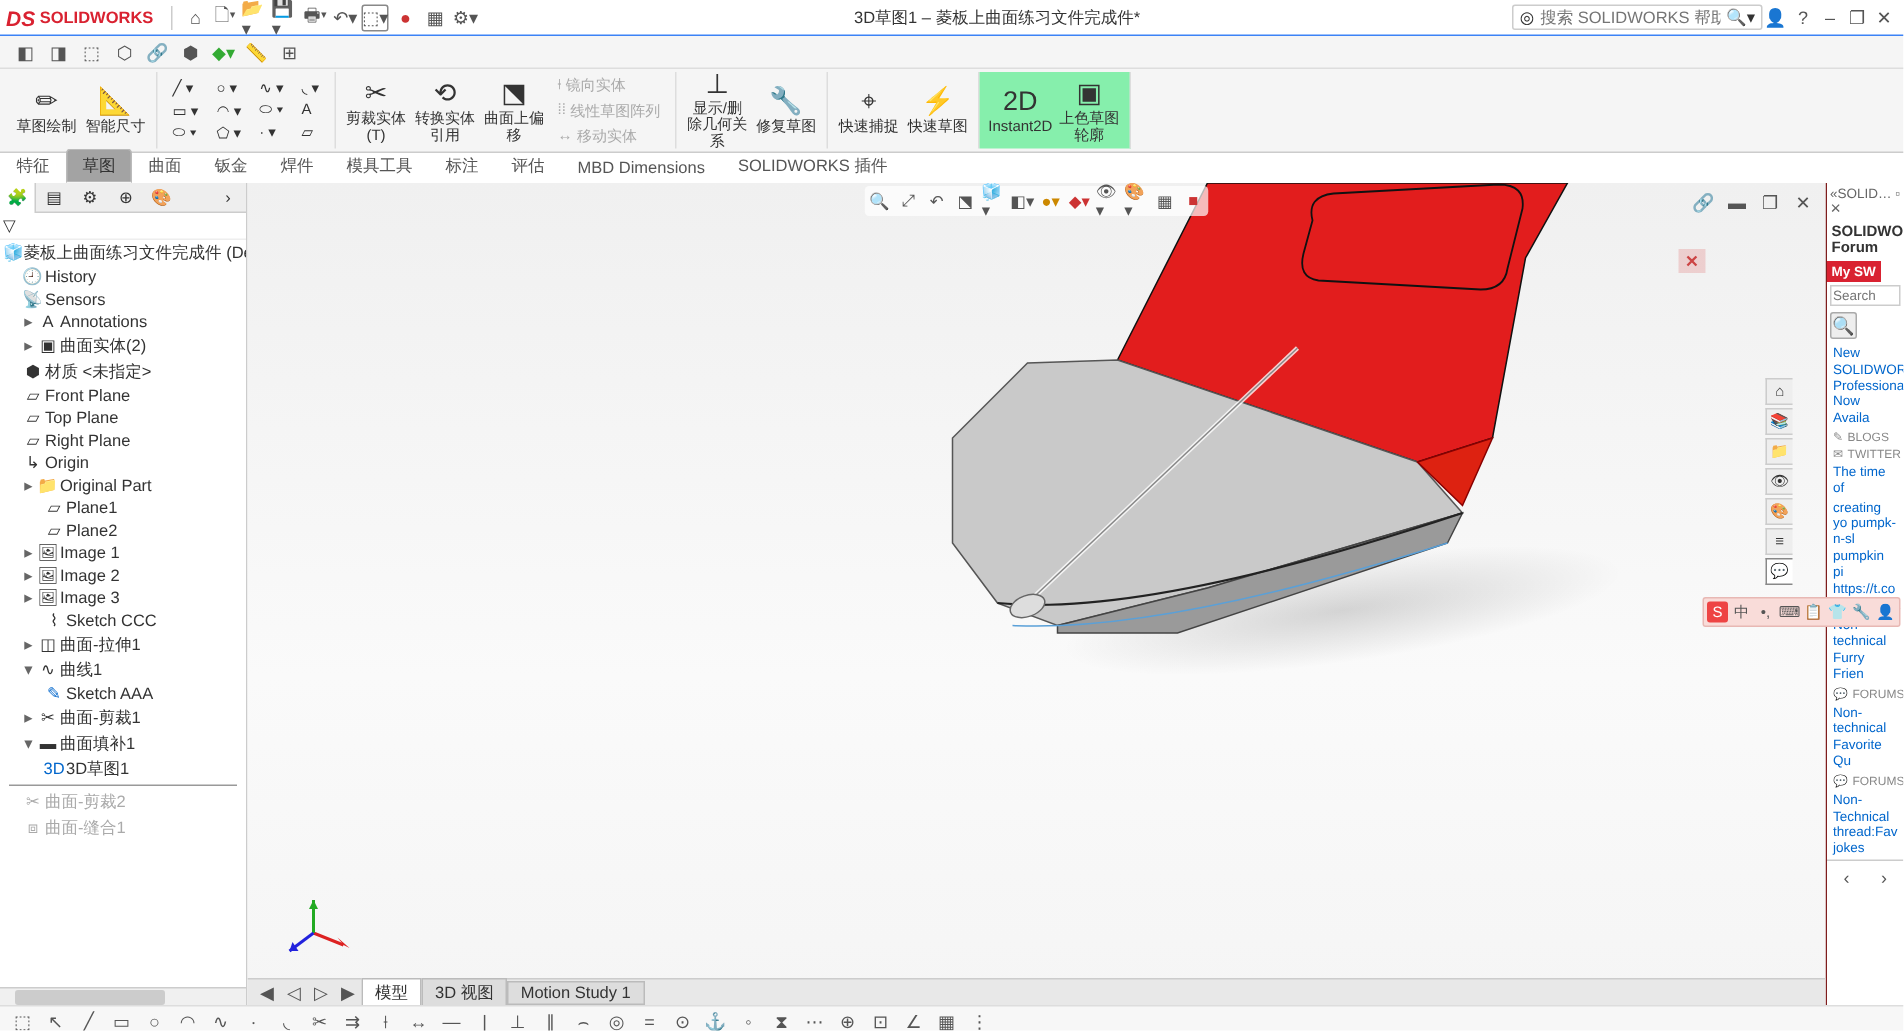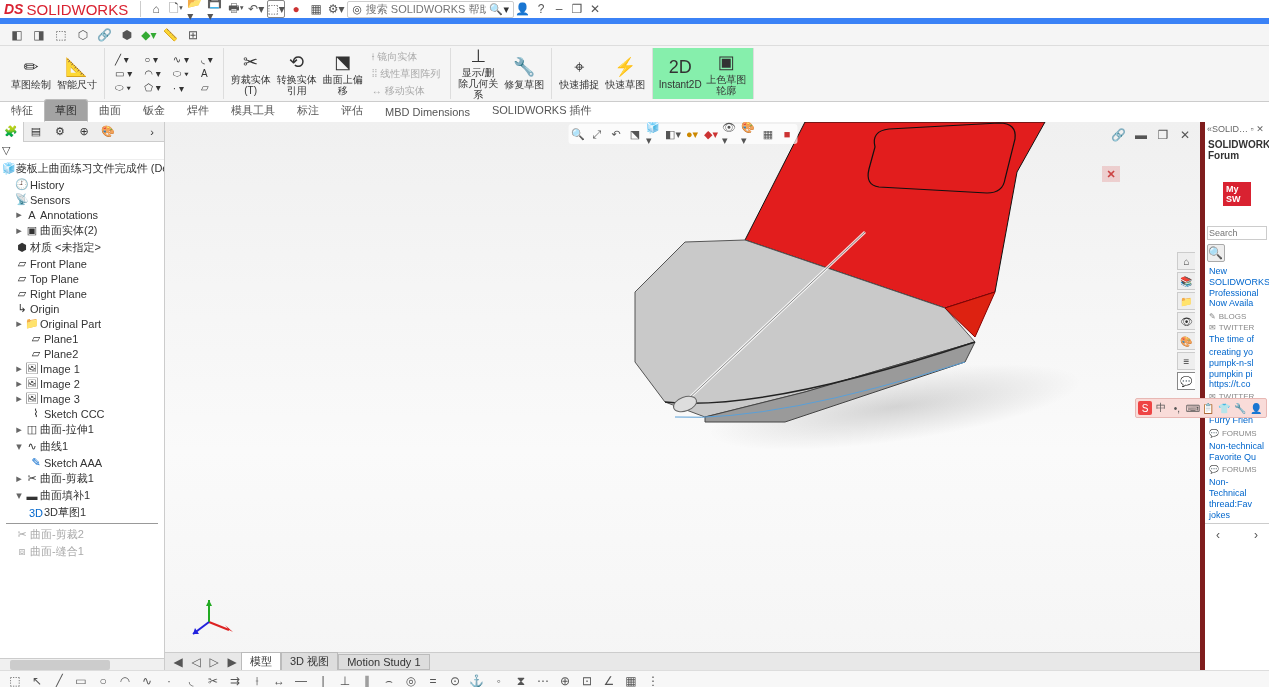--- a/index.html
+++ b/index.html
@@ -1,20 +1,20 @@
 <!DOCTYPE html>
 <html><head>
 <meta charset="utf-8">
 <style>
 *{box-sizing:border-box;margin:0;padding:0;font-family:"Microsoft YaHei",Arial,sans-serif;user-select:none}
 body{width:1269px;height:687px;overflow:hidden;background:#fff;font-size:11px;color:#333}
-.titlebar{height:24px;background:#fff;display:flex;align-items:center;border-bottom:6px solid #3b82f6;padding:0 4px}
+.titlebar{height:24px;background:#fff;display:flex;align-items:center;border-bottom:1px solid #3b82f6;padding:0 4px}
 .sw-logo{display:flex;align-items:center;gap:3px;margin-right:8px}
 .sw-ds{font-style:italic;font-weight:bold;color:#d92231;font-size:14px}
-.sw-txt{font-weight:normal;color:#d92231;font-size:15px}
+.sw-txt{font-weight:bold;color:#d92231;font-size:11px}
 .menu{display:flex;gap:2px}
 .menu-item{padding:2px 6px;cursor:pointer}
 .tb-sep{width:1px;height:16px;background:#ccc;margin:0 4px}
 .tb-row{display:flex;align-items:center;gap:2px;padding:2px}
 .ico{width:18px;height:18px;display:inline-flex;align-items:center;justify-content:center;cursor:pointer;border-radius:2px;font-size:12px;color:#555}
 .doc-title{flex:1;text-align:center;font-size:11px;color:#333}
 .search-box{display:flex;align-items:center;gap:4px;border:1px solid #ccc;padding:1px 4px;border-radius:2px;background:#fff}
 .search-box input{border:none;outline:none;width:120px;font-size:11px}
 .quickbar{height:22px;background:#f5f5f5;border-bottom:1px solid #ddd;display:flex;align-items:center;padding:0 8px;gap:4px}
 .ribbon{height:56px;background:#f5f5f5;border-bottom:1px solid #ccc;display:flex;align-items:stretch;padding:2px 4px}
@@ -48,23 +48,23 @@
 .viewport{flex:1;position:relative;background:linear-gradient(180deg,#f0f0f0 0%,#fafafa 60%,#f5f5f5 100%);overflow:hidden}
 .heads-up{position:absolute;top:2px;left:50%;transform:translateX(-50%);display:flex;gap:3px;background:rgba(255,255,255,0.7);padding:2px;border-radius:3px}
 .heads-up .ico{width:16px;height:16px;font-size:11px}
 .vp-ctrl-tr{position:absolute;top:4px;right:6px;display:flex;gap:4px}
 .ref-triad{position:absolute;bottom:28px;left:22px;width:50px;height:50px}
 .model-svg{position:absolute;top:0;left:0}
 .btabs{height:18px;background:#e8e8e8;display:flex;align-items:center;border-top:1px solid #ccc;padding-left:4px;gap:0}
 .btab{padding:1px 8px;font-size:11px;border:1px solid #bbb;background:#ddd;cursor:pointer}
 .btab.active{background:#fff}
 .sketch-tb{height:20px;background:#f7f7f7;border-top:1px solid #ddd;display:flex;align-items:center;padding:0 6px;gap:4px}
-.right-taskpane{width:69px;background:#fff;border-left:5px solid #7f1d1d;font-size:10px;overflow:hidden}
+.right-taskpane{width:52px;background:#fff;border-left:1px solid #7f1d1d;font-size:10px;overflow:hidden}
 .rtp-hdr{padding:3px;font-weight:bold;display:flex;align-items:center;gap:3px}
-.rtp-sw{background:#d92231;color:#fff;padding:2px 3px;margin:18px;display:inline-block;font-size:9px;font-weight:bold}
+.rtp-sw{background:#d92231;color:#fff;padding:2px 3px;margin:0;display:inline-block;font-size:9px;font-weight:bold}
 .rtp-search{margin:2px;border:1px solid #ccc;padding:1px;display:flex;align-items:center}
 .rtp-search input{border:none;width:40px;font-size:9px;outline:none}
 .rtp-link{color:#0066cc;padding:2px 4px;font-size:9px;line-height:1.2;cursor:pointer}
 .rtp-txt{padding:1px 4px;font-size:9px;color:#0066cc;line-height:1.2}
 .rtp-meta{padding:1px 4px;font-size:8px;color:#888;display:flex;align-items:center;gap:3px}
 .rtp-tabs{position:absolute;right:72px;top:130px;width:20px;display:flex;flex-direction:column;gap:2px}
 .rtp-sidetab{width:18px;height:18px;background:#eee;border:1px solid #ccc;border-right:none;cursor:pointer;display:flex;align-items:center;justify-content:center;font-size:10px}
 .float-bar{position:absolute;right:2px;bottom:252px;display:flex;gap:2px;background:#f9dcd9;padding:2px;border:1px solid #e8b8b4;border-radius:2px}
 .float-bar .ico{width:14px;height:14px;font-size:10px}
 .close-x{position:absolute;width:18px;height:16px;background:rgba(220,70,70,0.2);right:80px;top:44px;color:#c44;display:flex;align-items:center;justify-content:center;font-weight:bold;cursor:pointer}
@@ -84,20 +84,21 @@
     <span class="ico">🗋▾</span>
     <span class="ico">📂▾</span>
     <span class="ico">💾▾</span>
     <span class="ico">🖶▾</span>
     <span class="ico">↶▾</span>
     <span class="ico" style="border:1px solid #888">⬚▾</span>
     <span class="ico" style="color:#c33">●</span>
     <span class="ico">▦</span>
     <span class="ico">⚙▾</span>
   </div>
+  <div class="doc-title">3D草图1 – 菱板上曲面练习文件完成件*</div>
   <div class="search-box">
     <span>◎</span>
     <input placeholder="搜索 SOLIDWORKS 帮助" style="">
     <span>🔍▾</span>
   </div>
   <span class="ico">👤</span>
   <span class="ico">?</span>
   <span class="ico">–</span>
   <span class="ico">❐</span>
   <span class="ico">✕</span>

